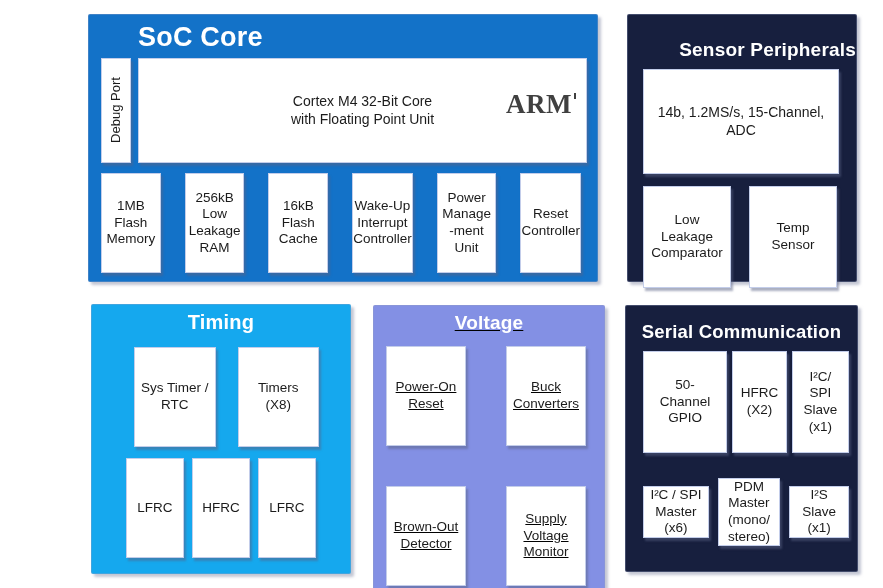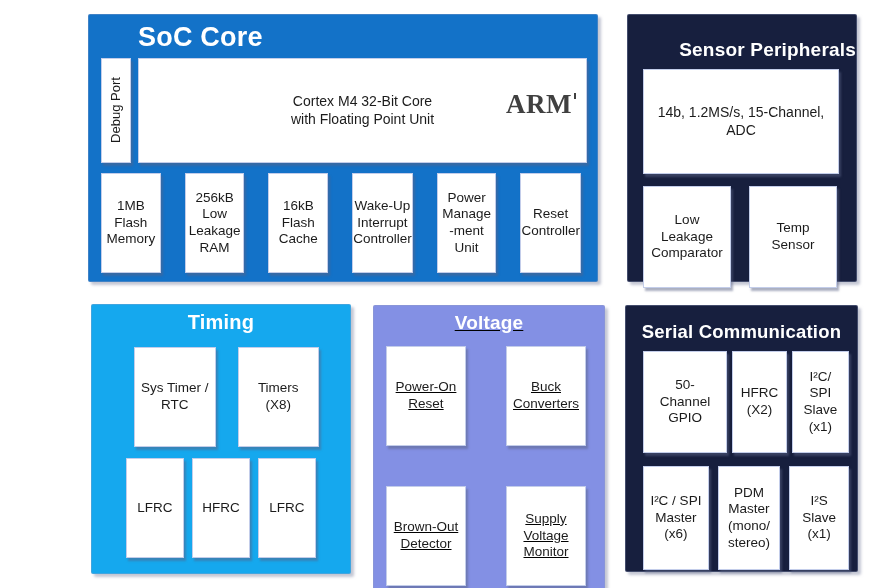--- a/index.html
+++ b/index.html
@@ -54,21 +54,21 @@
   #voltage{left:373px;top:305px;width:232px;height:328px;text-decoration:underline;}
   #voltage h2{padding-top:6px;text-align:center;font-size:19px;}
   #voltage .grid{
     margin:12px 18px 0 12px;display:grid;grid-template-columns:1fr 1fr;
     column-gap:18px;row-gap:13px;grid-auto-rows:100px;gap:40px;
   }
   
   #serial{left:625px;top:305px;width:233px;height:267px;}
   #serial h2{padding-top:9px;text-align:center;font-size:18.5px;margin-top:6px;}
   #serial .row1{margin:8px 8px 0 17px;height:102px;gap:5px;}
-  #serial .row2{margin:13px 8px 0 17px;height:104px;gap:9px;}
+  #serial .row2{margin:13px 8px 0 17px;height:92px;gap:9px;align-items:center;}
   #serial .row1 .b1{flex:1.55;}
   #serial .row1 .b2{flex:1;}
   #serial .row1 .b3{flex:1.04;}
   #serial .row2 .b1{flex:1.10;}
   #serial .row2 .b2{flex:1.04;}
   #serial .row2 .b3{flex:1;}
 </style>
 </head>
 <body>
 

